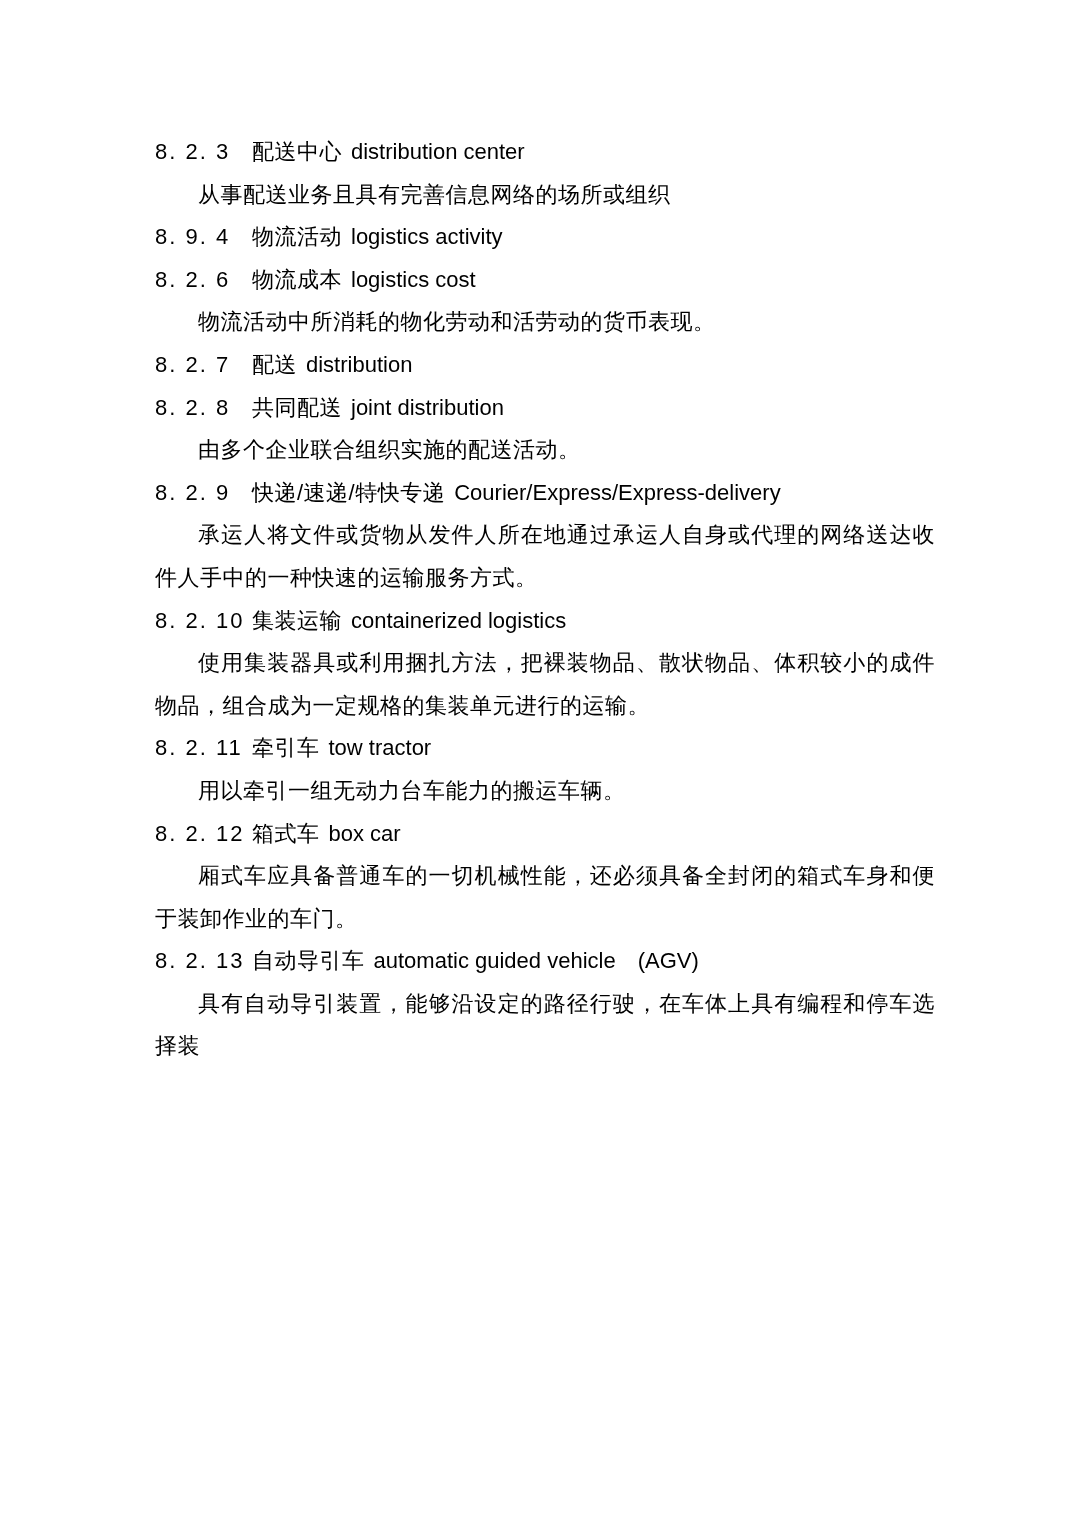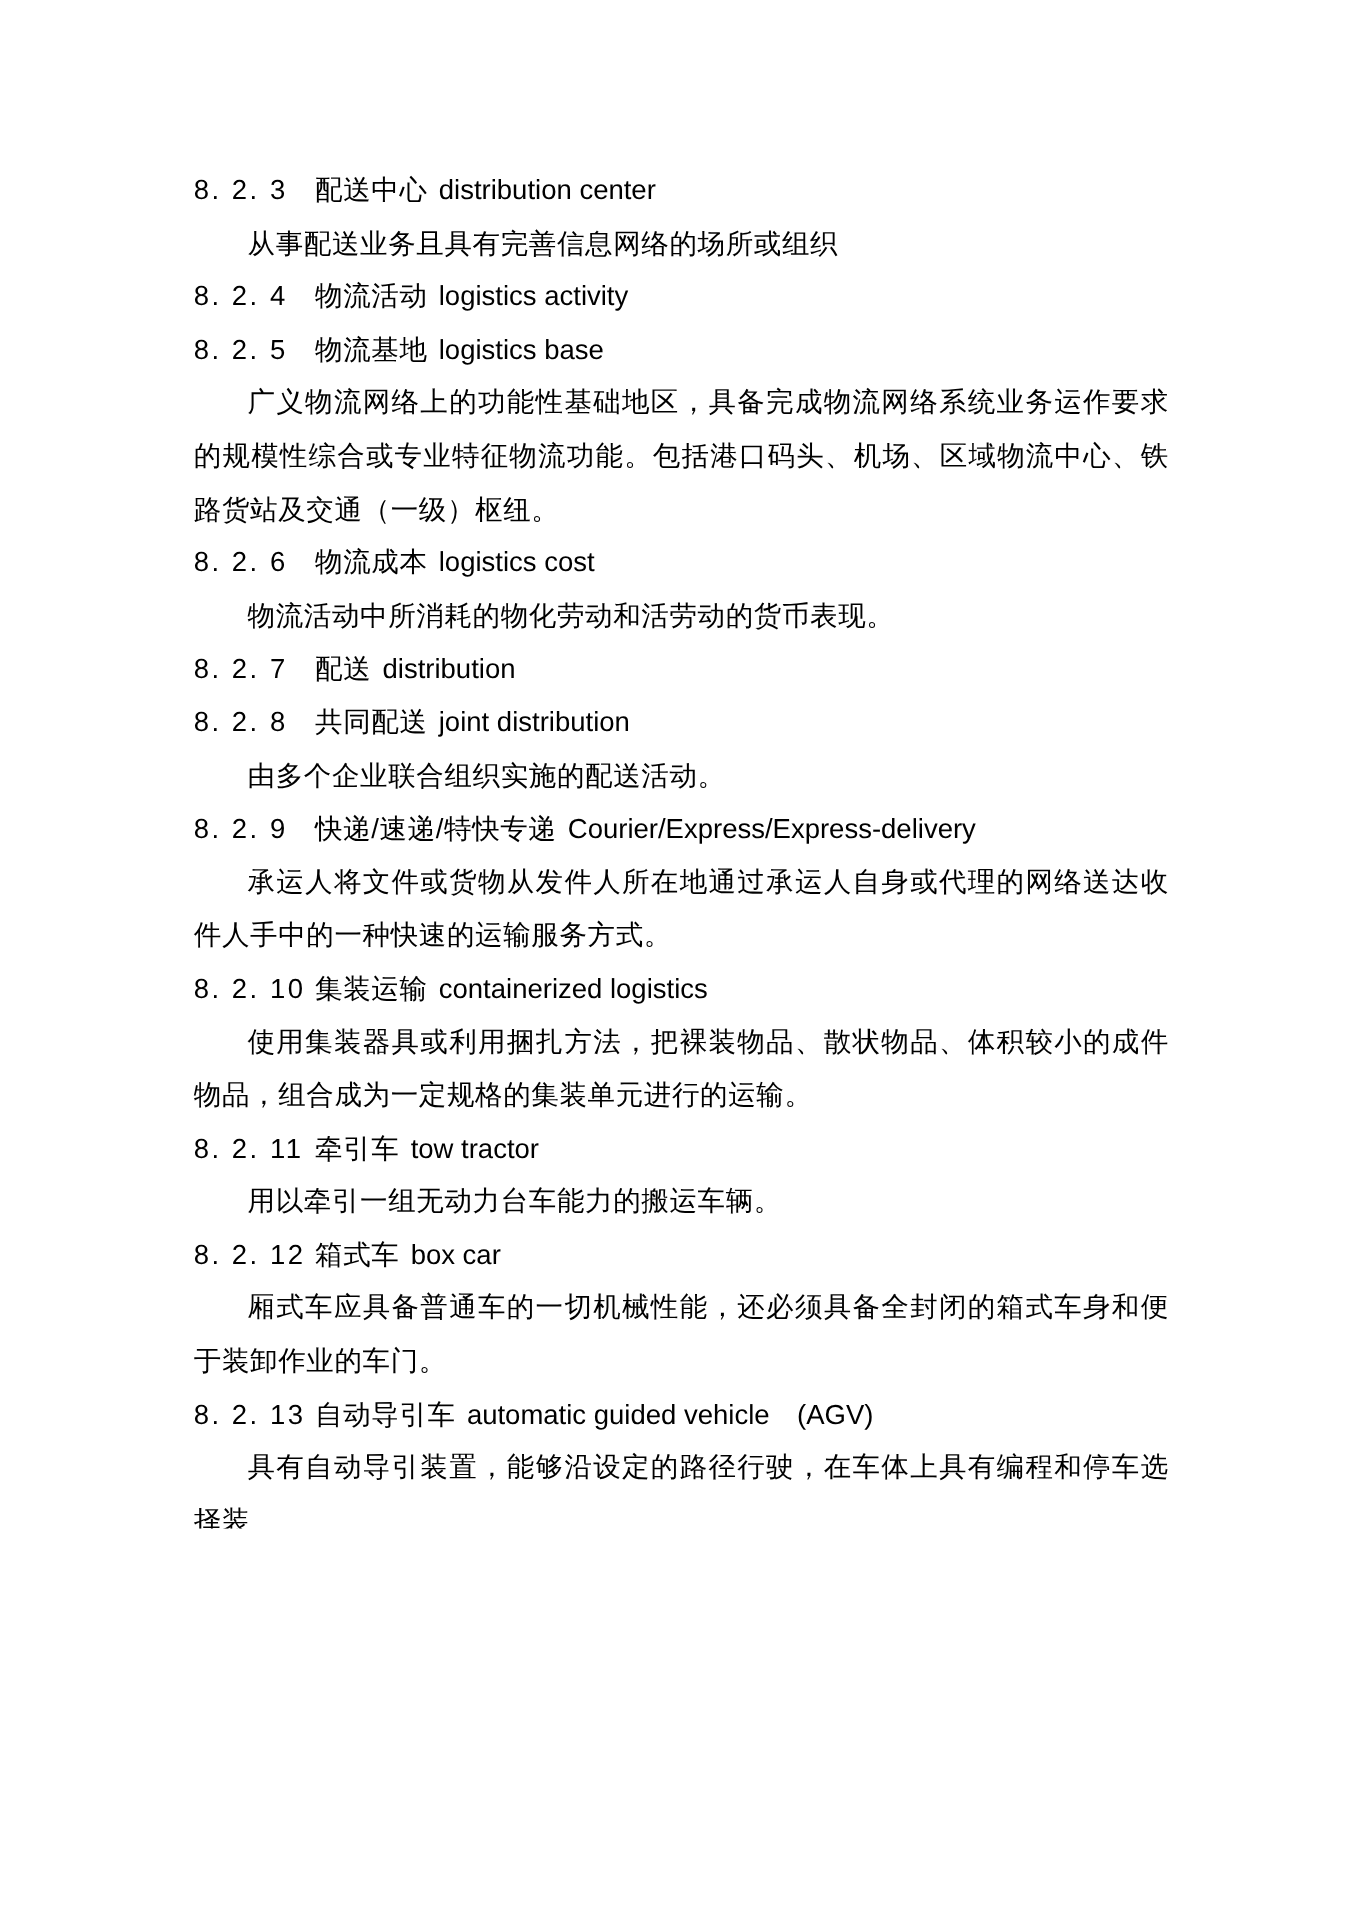--- a/index.html
+++ b/index.html
@@ -67,27 +67,23 @@
 
 <div class="page">
   <div class="content">
 
     <div class="section">
       <p class="heading"><span class="num">8. 2. 3</span><span class="cn">配送中心</span><span class="en">distribution center</span></p>
       <p class="def">从事配送业务且具有完善信息网络的场所或组织</p>
     </div>
 
     <div class="section">
-      <p class="heading"><span class="num">8. 2. 4</span><span class="cn">物流活动</span><span class="en">logistics activity</span></p>
+      <p class="heading"><span class="num">8. 9. 4</span><span class="cn">物流活动</span><span class="en">logistics activity</span></p>
     </div>
 
-    <div class="section">
-      <p class="heading"><span class="num">8. 2. 5</span><span class="cn">物流基地</span><span class="en">logistics base</span></p>
-      <p class="def">广义物流网络上的功能性基础地区，具备完成物流网络系统业务运作要求的规模性综合或专业特征物流功能。包括港口码头、机场、区域物流中心、铁路货站及交通（一级）枢纽。</p>
-    </div>
 
     <div class="section">
       <p class="heading"><span class="num">8. 2. 6</span><span class="cn">物流成本</span><span class="en">logistics cost</span></p>
       <p class="def">物流活动中所消耗的物化劳动和活劳动的货币表现。</p>
     </div>
 
     <div class="section">
       <p class="heading"><span class="num">8. 2. 7</span><span class="cn">配送</span><span class="en">distribution</span></p>
     </div>
 

